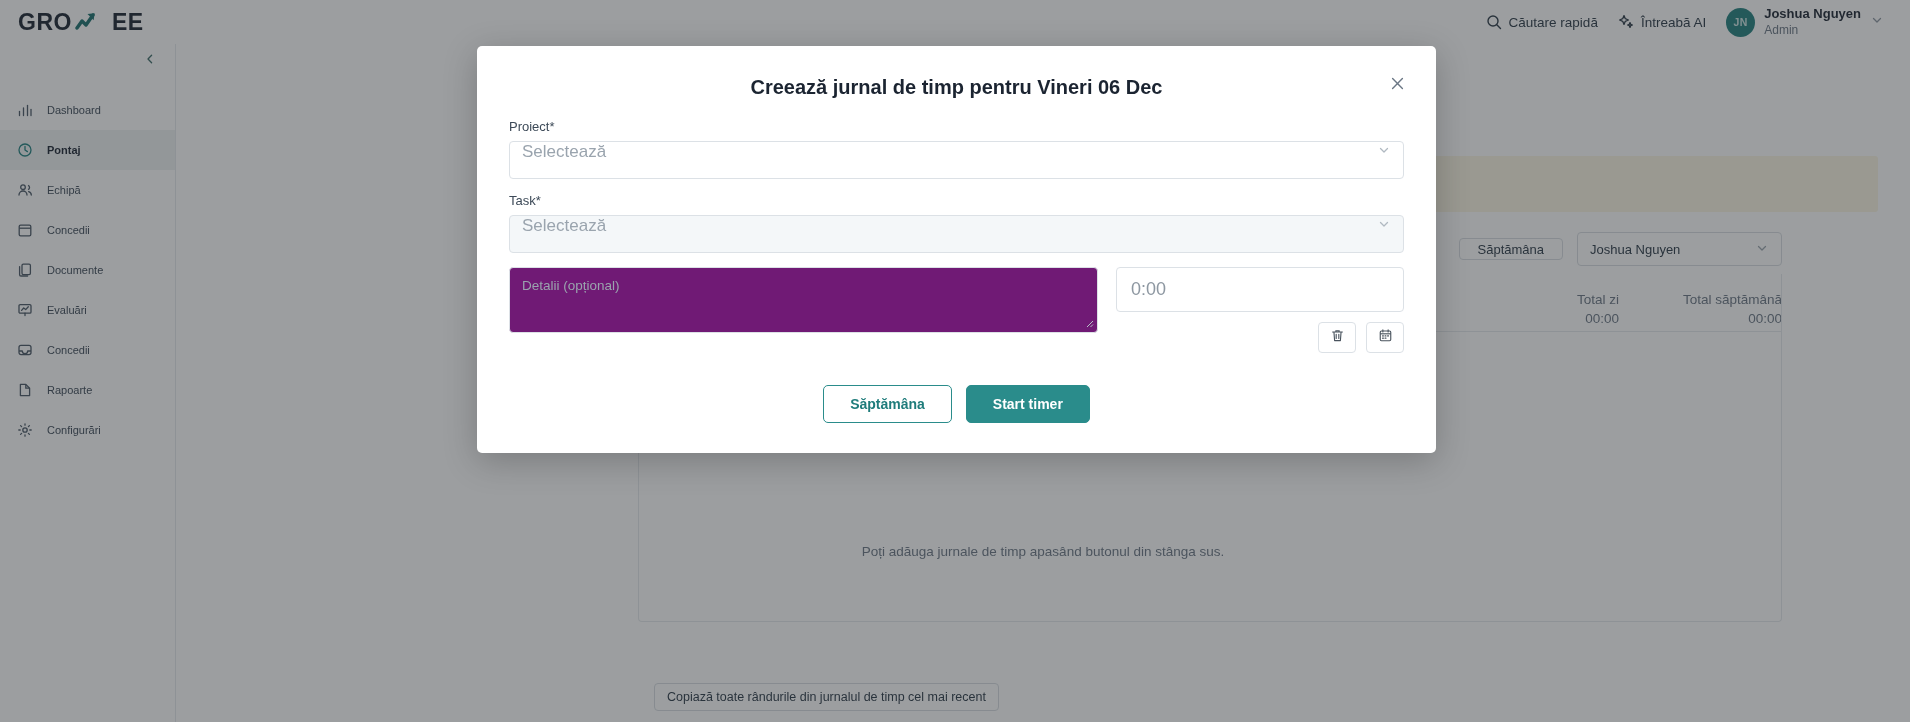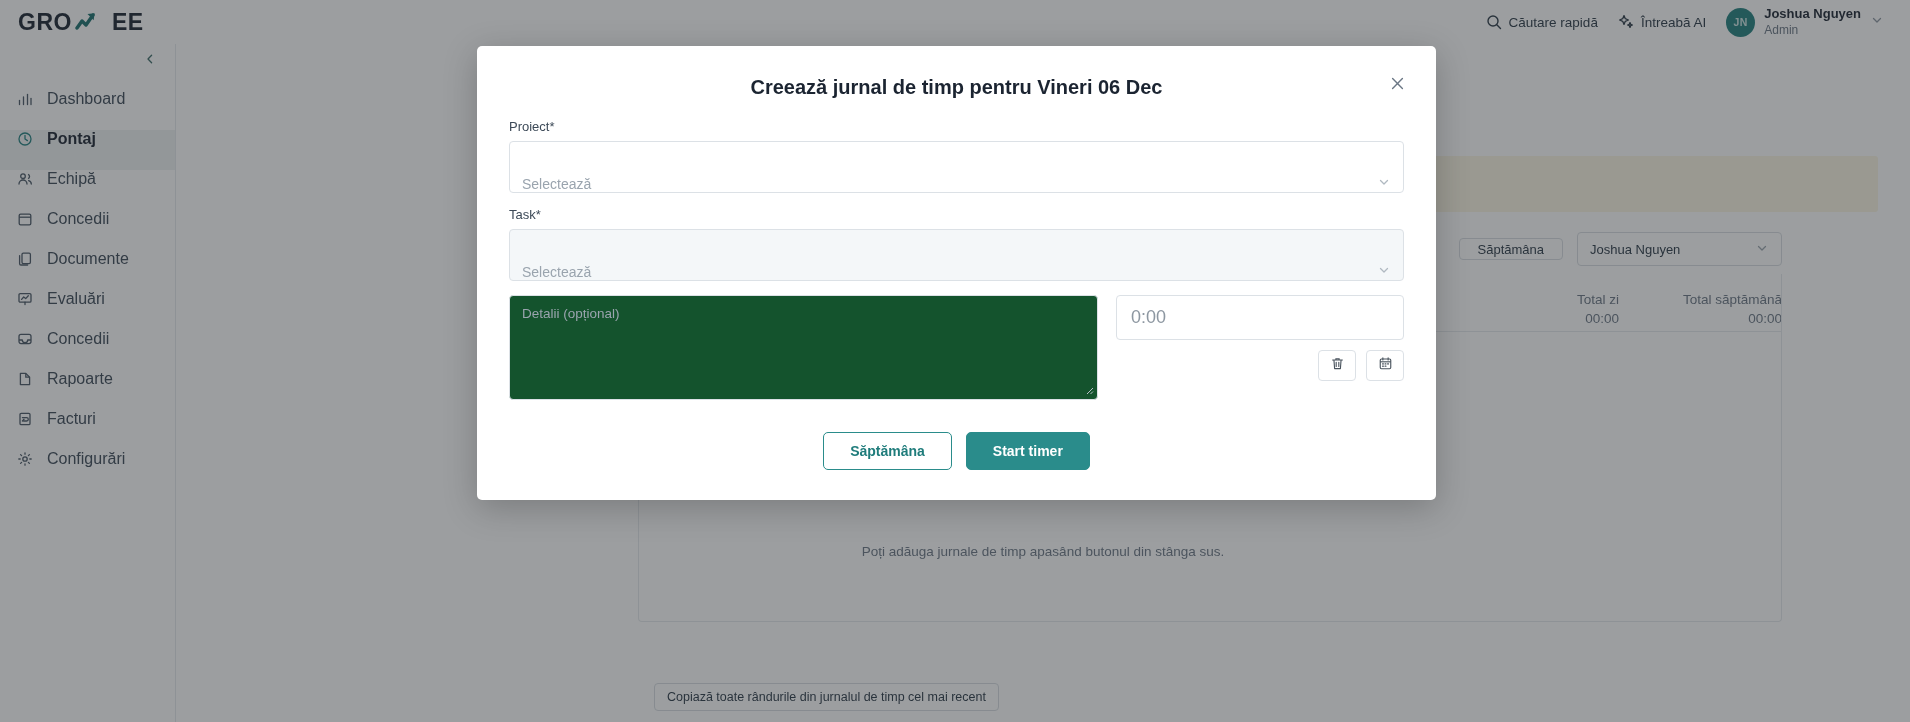--- a/index.html
+++ b/index.html
@@ -45,23 +45,23 @@
     border-right: 1px solid #e6e9ec;
     background: #ffffff; position: relative;
     padding-top: 0;
   }
   .collapse-btn {
     height: 34px; display: flex; align-items: center; justify-content: flex-end;
     padding-right: 18px; cursor: pointer;
   }
   .nav { margin-top: 12px; }
   .nav-item {
-    display: flex; gap: 14px;
+    display: flex; align-items: center; gap: 14px;
     height: 40px; padding: 0 0 0 16px;
-    font-size: 16px; color: #3d4a58; cursor: pointer;
+    font-size: 11px; color: #3d4a58; cursor: pointer;
   }
   .nav-item .ic { width: 17px; height: 17px; display: flex; align-items: center; justify-content: center; color: #4a5866; }
   .nav-item.active { background: #eef2f3; font-weight: 700; color: #1b2431; }
   .nav-item.active .ic { color: #22807f; }
 
   
   .main { flex: 1; min-width: 0; position: relative; padding: 0; background: #fff; }
 
   .banner {
     position: absolute; left: 462px; top: 112px; width: 1240px; height: 56px;
@@ -125,31 +125,31 @@
   }
   .modal-head { position: relative; text-align: center; padding: 6px 0 20px; }
   .modal-title { font-size: 20px; font-weight: 700; color: #1b2431; }
   .modal-close {
     position: absolute; right: -6px; top: 0; width: 26px; height: 26px;
     display: flex; align-items: center; justify-content: center; cursor: pointer; color: #6b7785;
   }
 
   .field-label { font-size: 13px; color: #3d4a58; margin-bottom: 7px; }
   .select-ctl {
-    height: 52px; width: 100%; border: 1px solid #dce1e6; border-radius: 4px;
-    background: #ffffff; padding: 0 12px; font-size: 14px; color: #9aa4ae;
-    display: flex; align-items: flex-end; justify-content: space-between; cursor: pointer;
+    height: 38px; width: 100%; border: 1px solid #dce1e6; border-radius: 4px;
+    background: #ffffff; padding: 0 12px; font-size: 17px; color: #9aa4ae;
+    display: flex; align-items: flex-start; justify-content: space-between; cursor: pointer;
   }
   .select-ctl.disabled { background: #f4f7f9; }
   .field { margin-bottom: 14px; }
 
   .row-detail { display: flex; gap: 18px; align-items: flex-start; margin-top: 4px; }
   .detail-box {
-    flex: 1; height: 105px; border: 1px solid #dce1e6; border-radius: 4px;
-    background: #14532d; padding: 10px 12px; font-size: 13.5px; color: #9aa4ae;
+    flex: 1; height: 66px; border: 1px solid #dce1e6; border-radius: 4px;
+    background: #701a75; padding: 10px 12px; font-size: 13.5px; color: #9aa4ae;
     position: relative;
   }
   .resize-grip { position: absolute; right: 3px; bottom: 2px; color: #b7c0c8; font-size: 11px; }
   .time-col { width: 288px; }
   .time-input {
     height: 45px; border: 1px solid #dce1e6; border-radius: 4px; background: #fff;
     padding: 0 14px; display: flex; align-items: center; font-size: 18px; color: #8d97a1;
   }
   .icon-row { display: flex; justify-content: flex-end; gap: 10px; margin-top: 10px; }
   .icon-btn {
@@ -313,30 +313,20 @@
           <div class="nav-item">
             <span class="ic">
               <svg width="16" height="16" viewBox="0 0 16 16" fill="none" stroke="currentColor" stroke-width="1.3">
                 <path d="M3.4 2.4 h5.4 L12.6 6.2 V13.6 H3.4 Z" stroke-linejoin="round"></path>
                   <path d="M8.8 2.4 V6.2 H12.6"></path>
               </svg>
             </span>
             <span>Rapoarte</span>
           </div>
 
-          <div class="nav-item">
-            <span class="ic">
-              <svg width="16" height="16" viewBox="0 0 16 16" fill="none" stroke="currentColor" stroke-width="1.3">
-                <rect x="3" y="2.4" width="10" height="11.2" rx="1.2"></rect>
-                <path d="M5.4 6.6 h4.2 a1.7 1.7 0 0 1 0 3.4 H6.6" stroke-linecap="round"></path>
-                  <path d="M7 8.3 L5.4 10" stroke-linecap="round"></path>
-              </svg>
-            </span>
-            <span>Facturi</span>
-          </div>
 
           <div class="nav-item">
             <span class="ic">
               <svg width="16" height="16" viewBox="0 0 16 16" fill="none" stroke="currentColor" stroke-width="1.3">
                 <circle cx="8" cy="8" r="2.2"></circle>
                 <path d="M8 1.8 v1.4 M8 12.8 v1.4 M1.8 8 h1.4 M12.8 8 h1.4 M3.6 3.6 l1 1 M11.4 11.4 l1 1 M12.4 3.6 l-1 1 M4.6 11.4 l-1 1" stroke-linecap="round"></path>
               </svg>
             </span>
             <span>Configurări</span>
           </div>

